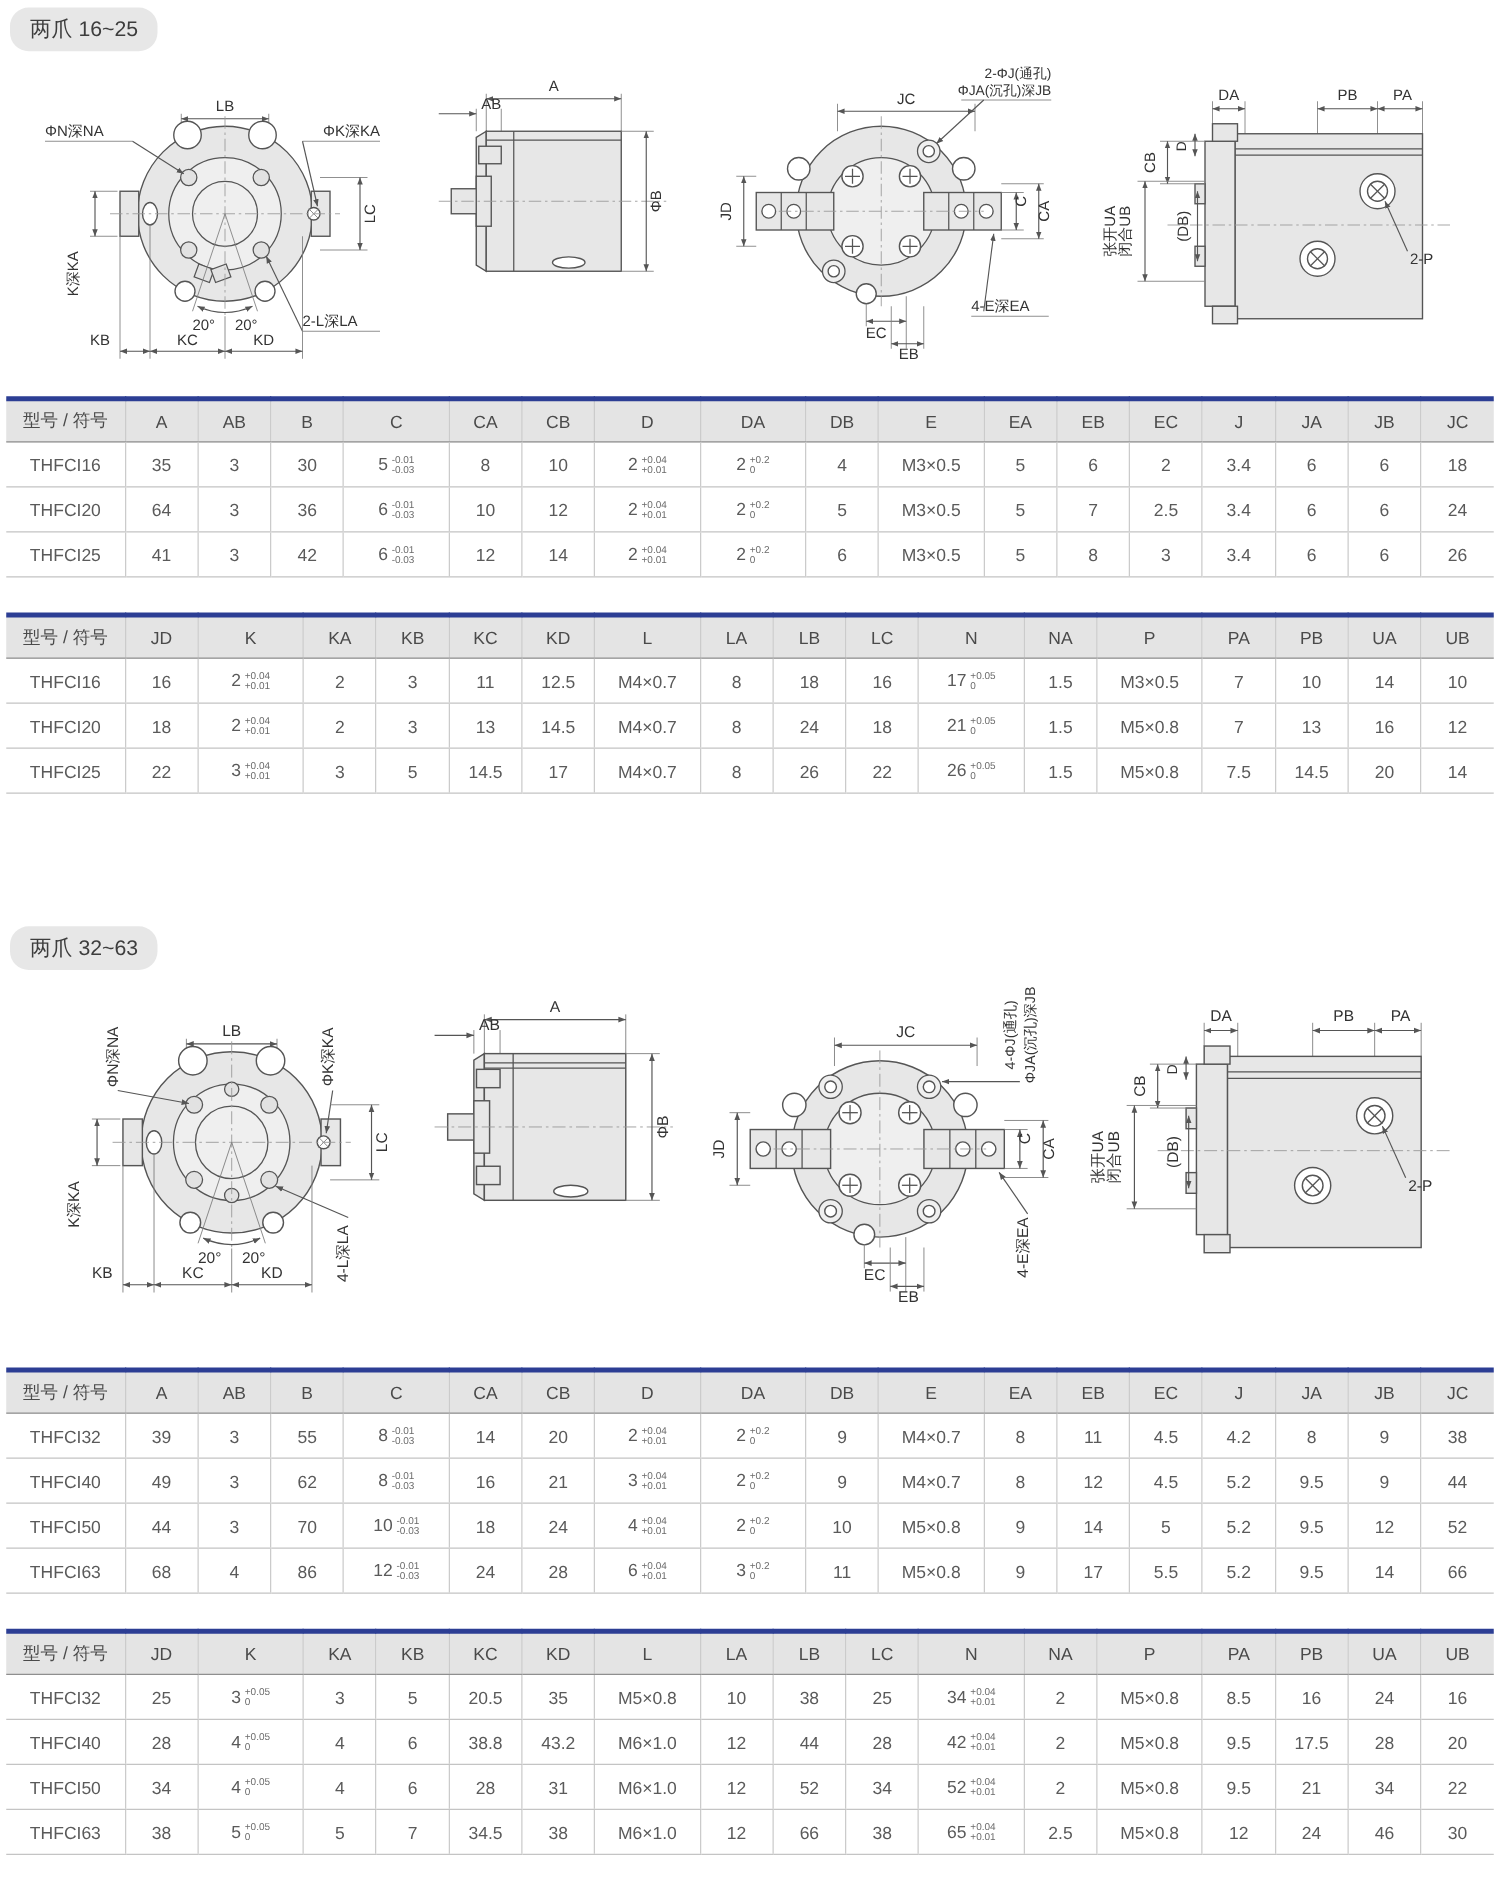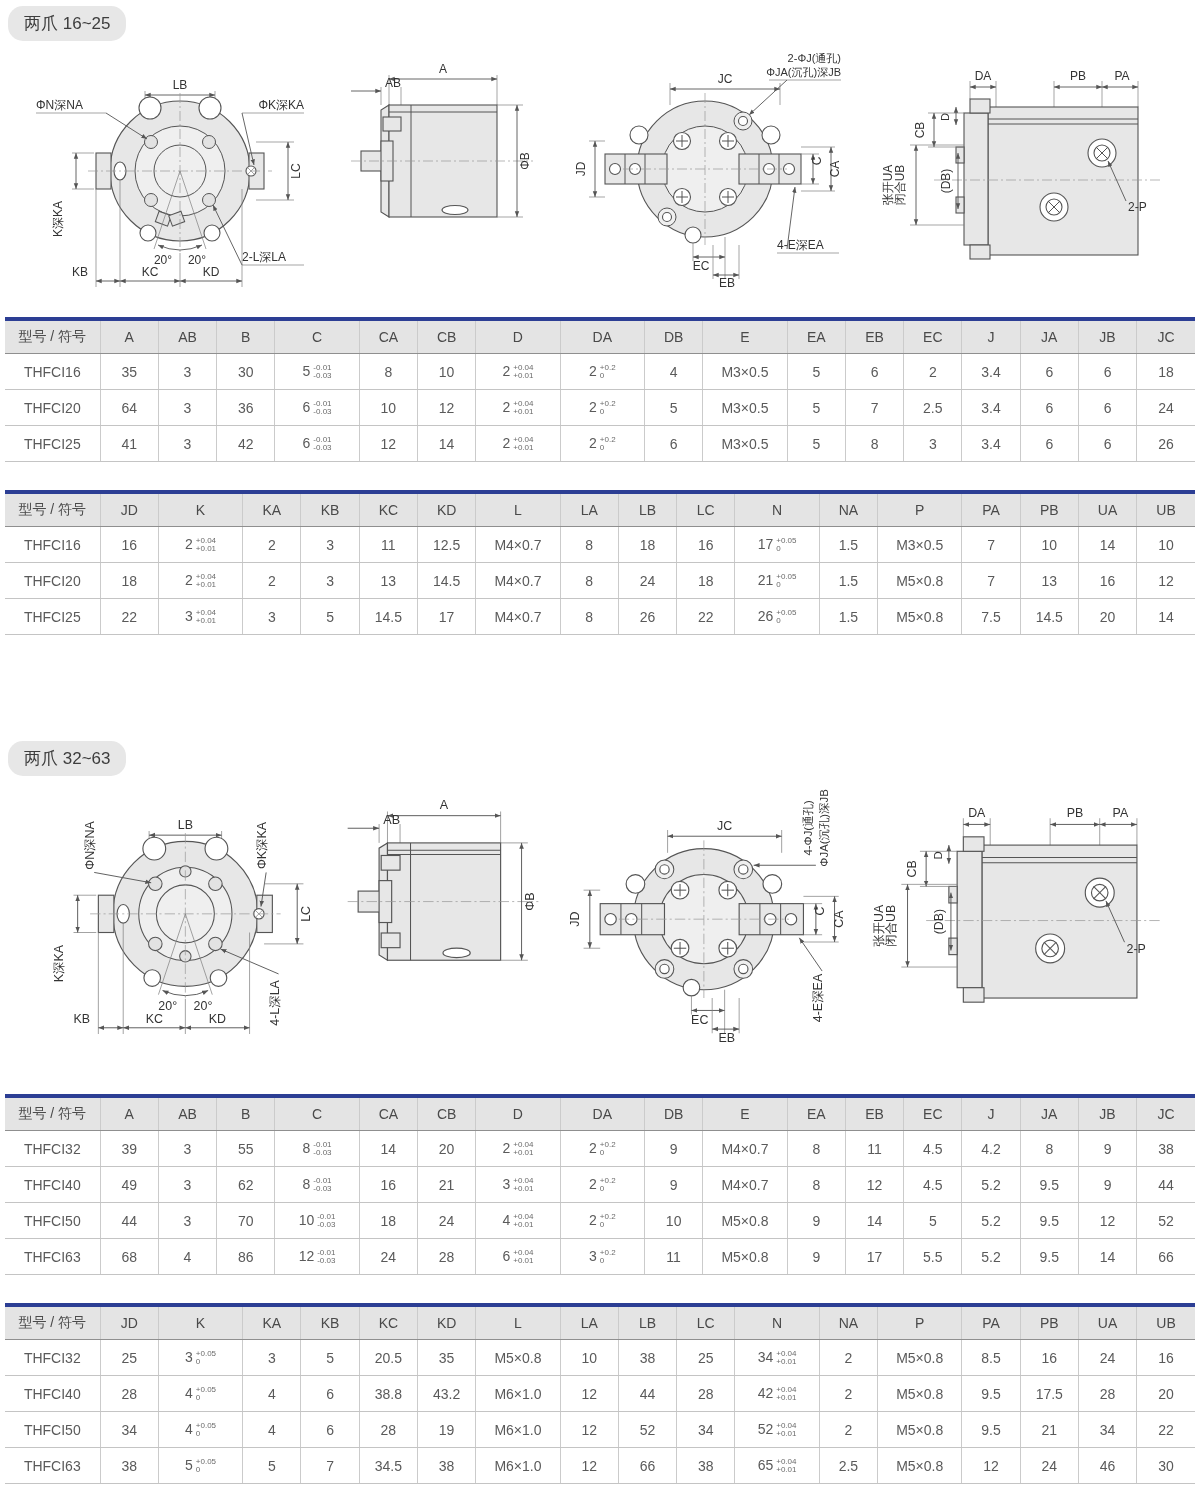--- a/index.html
+++ b/index.html
@@ -885,21 +885,21 @@
             <td>28</td>
             <td>20</td>
           </tr>
           <tr>
             <td>THFCI50</td>
             <td>34</td>
             <td>4<span class="tol"><span>+0.05</span><span>0</span></span></td>
             <td>4</td>
             <td>6</td>
             <td>28</td>
-            <td>19</td>
+            <td>31</td>
             <td>M6×1.0</td>
             <td>12</td>
             <td>52</td>
             <td>34</td>
             <td>52<span class="tol"><span>+0.04</span><span>+0.01</span></span></td>
             <td>2</td>
             <td>M5×0.8</td>
             <td>9.5</td>
             <td>21</td>
             <td>34</td>

